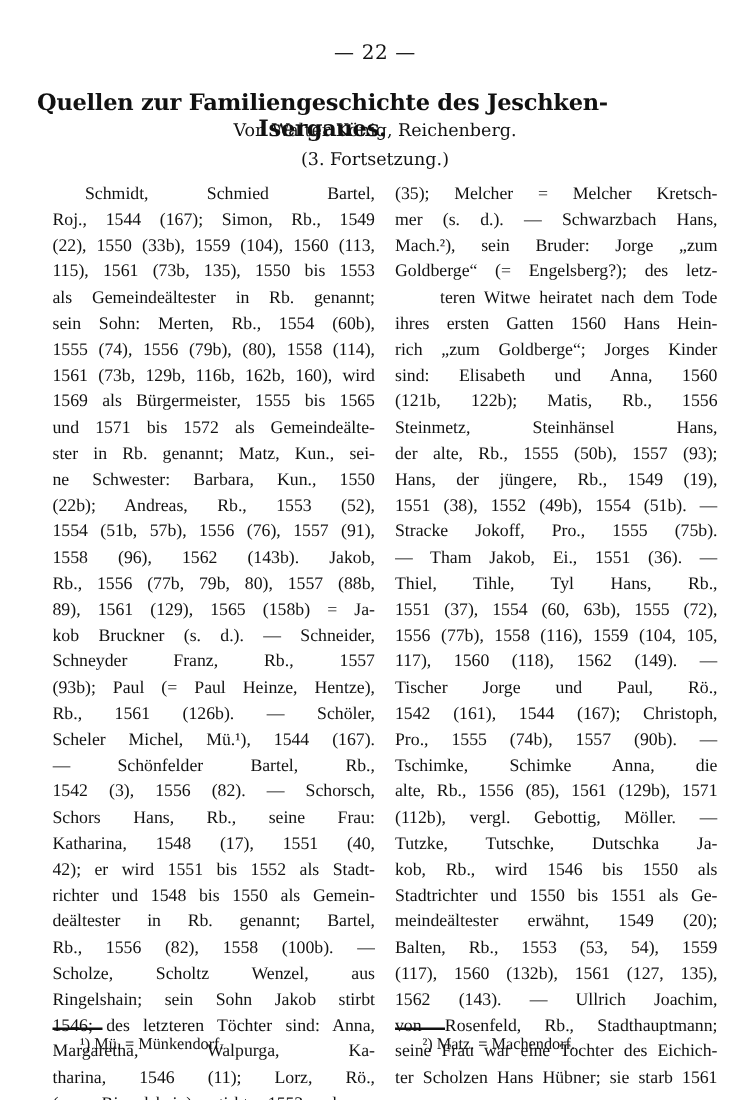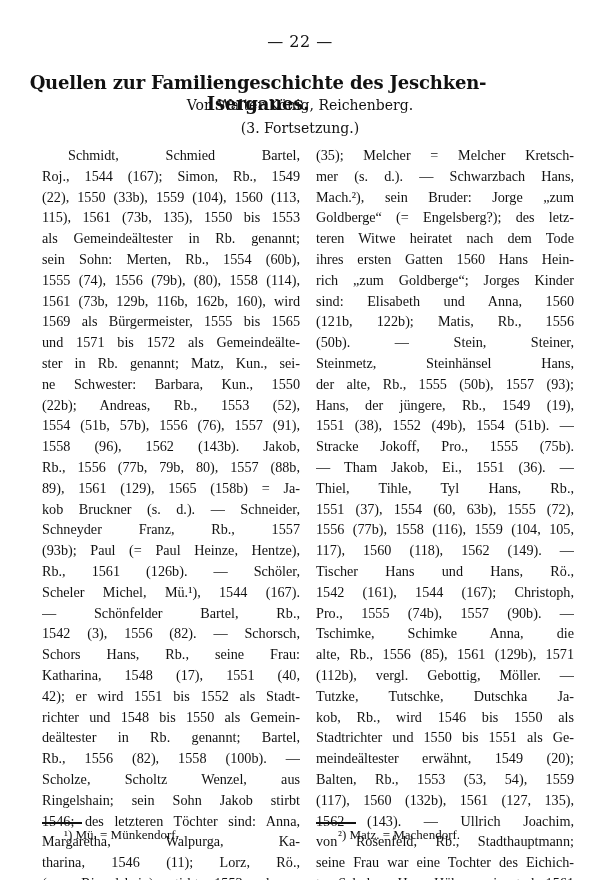--- a/index.html
+++ b/index.html
@@ -124,37 +124,36 @@
     <div style="text-align: justify; text-align-last: justify; white-space: nowrap; overflow: hidden;">1546; des letzteren Töchter sind: Anna,</div>
     <div style="text-align: justify; text-align-last: justify; white-space: nowrap; overflow: hidden;">Margaretha, Walpurga, Ka-</div>
     <div style="text-align: justify; text-align-last: justify; white-space: nowrap; overflow: hidden;">tharina, 1546 (11); Lorz, Rö.,</div>
     <div style="text-align: justify; text-align-last: justify; white-space: nowrap; overflow: hidden;">(aus Ringelshain) stirbt 1553; dessen</div>
   </div>
 <div class="column col-right" id="col-right">
     <div style="text-align: justify; text-align-last: justify; white-space: nowrap; overflow: hidden;">(35); Melcher = Melcher Kretsch-</div>
     <div style="text-align: justify; text-align-last: justify; white-space: nowrap; overflow: hidden;">mer (s. d.). — Schwarzbach Hans,</div>
     <div style="text-align: justify; text-align-last: justify; white-space: nowrap; overflow: hidden;">Mach.²), sein Bruder: Jorge „zum</div>
     <div style="text-align: justify; text-align-last: justify; white-space: nowrap; overflow: hidden;">Goldberge“ (= Engelsberg?); des letz-</div>
-    <div style="text-align: justify; text-align-last: justify; white-space: nowrap; overflow: hidden;">teren Witwe heiratet nach dem Tode</div>
+    <div style="text-align: justify; text-align-last: justify; white-space: nowrap; overflow: hidden; margin-left: 36px;">teren Witwe heiratet nach dem Tode</div>
     <div style="text-align: justify; text-align-last: justify; white-space: nowrap; overflow: hidden;">ihres ersten Gatten 1560 Hans Hein-</div>
     <div style="text-align: justify; text-align-last: justify; white-space: nowrap; overflow: hidden;">rich „zum Goldberge“; Jorges Kinder</div>
     <div style="text-align: justify; text-align-last: justify; white-space: nowrap; overflow: hidden;">sind: Elisabeth und Anna, 1560</div>
     <div style="text-align: justify; text-align-last: justify; white-space: nowrap; overflow: hidden;">(121b, 122b); Matis, Rb., 1556</div>
-    <div style="text-align: justify; text-align-last: justify; white-space: nowrap; overflow: hidden;">(50b). — Stein, Steiner,</div>
     <div style="text-align: justify; text-align-last: justify; white-space: nowrap; overflow: hidden;">Steinmetz, Steinhänsel Hans,</div>
     <div style="text-align: justify; text-align-last: justify; white-space: nowrap; overflow: hidden;">der alte, Rb., 1555 (50b), 1557 (93);</div>
     <div style="text-align: justify; text-align-last: justify; white-space: nowrap; overflow: hidden;">Hans, der jüngere, Rb., 1549 (19),</div>
     <div style="text-align: justify; text-align-last: justify; white-space: nowrap; overflow: hidden;">1551 (38), 1552 (49b), 1554 (51b). —</div>
     <div style="text-align: justify; text-align-last: justify; white-space: nowrap; overflow: hidden;">Stracke Jokoff, Pro., 1555 (75b).</div>
     <div style="text-align: justify; text-align-last: justify; white-space: nowrap; overflow: hidden;">— Tham Jakob, Ei., 1551 (36). —</div>
     <div style="text-align: justify; text-align-last: justify; white-space: nowrap; overflow: hidden;">Thiel, Tihle, Tyl Hans, Rb.,</div>
     <div style="text-align: justify; text-align-last: justify; white-space: nowrap; overflow: hidden;">1551 (37), 1554 (60, 63b), 1555 (72),</div>
     <div style="text-align: justify; text-align-last: justify; white-space: nowrap; overflow: hidden;">1556 (77b), 1558 (116), 1559 (104, 105,</div>
     <div style="text-align: justify; text-align-last: justify; white-space: nowrap; overflow: hidden;">117), 1560 (118), 1562 (149). —</div>
-    <div style="text-align: justify; text-align-last: justify; white-space: nowrap; overflow: hidden;">Tischer Hans und Hans, Rö.,</div>
+    <div style="text-align: justify; text-align-last: justify; white-space: nowrap; overflow: hidden;">Tischer Jorge und Paul, Rö.,</div>
     <div style="text-align: justify; text-align-last: justify; white-space: nowrap; overflow: hidden;">1542 (161), 1544 (167); Christoph,</div>
     <div style="text-align: justify; text-align-last: justify; white-space: nowrap; overflow: hidden;">Pro., 1555 (74b), 1557 (90b). —</div>
     <div style="text-align: justify; text-align-last: justify; white-space: nowrap; overflow: hidden;">Tschimke, Schimke Anna, die</div>
     <div style="text-align: justify; text-align-last: justify; white-space: nowrap; overflow: hidden;">alte, Rb., 1556 (85), 1561 (129b), 1571</div>
     <div style="text-align: justify; text-align-last: justify; white-space: nowrap; overflow: hidden;">(112b), vergl. Gebottig, Möller. —</div>
     <div style="text-align: justify; text-align-last: justify; white-space: nowrap; overflow: hidden;">Tutzke, Tutschke, Dutschka Ja-</div>
     <div style="text-align: justify; text-align-last: justify; white-space: nowrap; overflow: hidden;">kob, Rb., wird 1546 bis 1550 als</div>
     <div style="text-align: justify; text-align-last: justify; white-space: nowrap; overflow: hidden;">Stadtrichter und 1550 bis 1551 als Ge-</div>
     <div style="text-align: justify; text-align-last: justify; white-space: nowrap; overflow: hidden;">meindeältester erwähnt, 1549 (20);</div>
     <div style="text-align: justify; text-align-last: justify; white-space: nowrap; overflow: hidden;">Balten, Rb., 1553 (53, 54), 1559</div>

